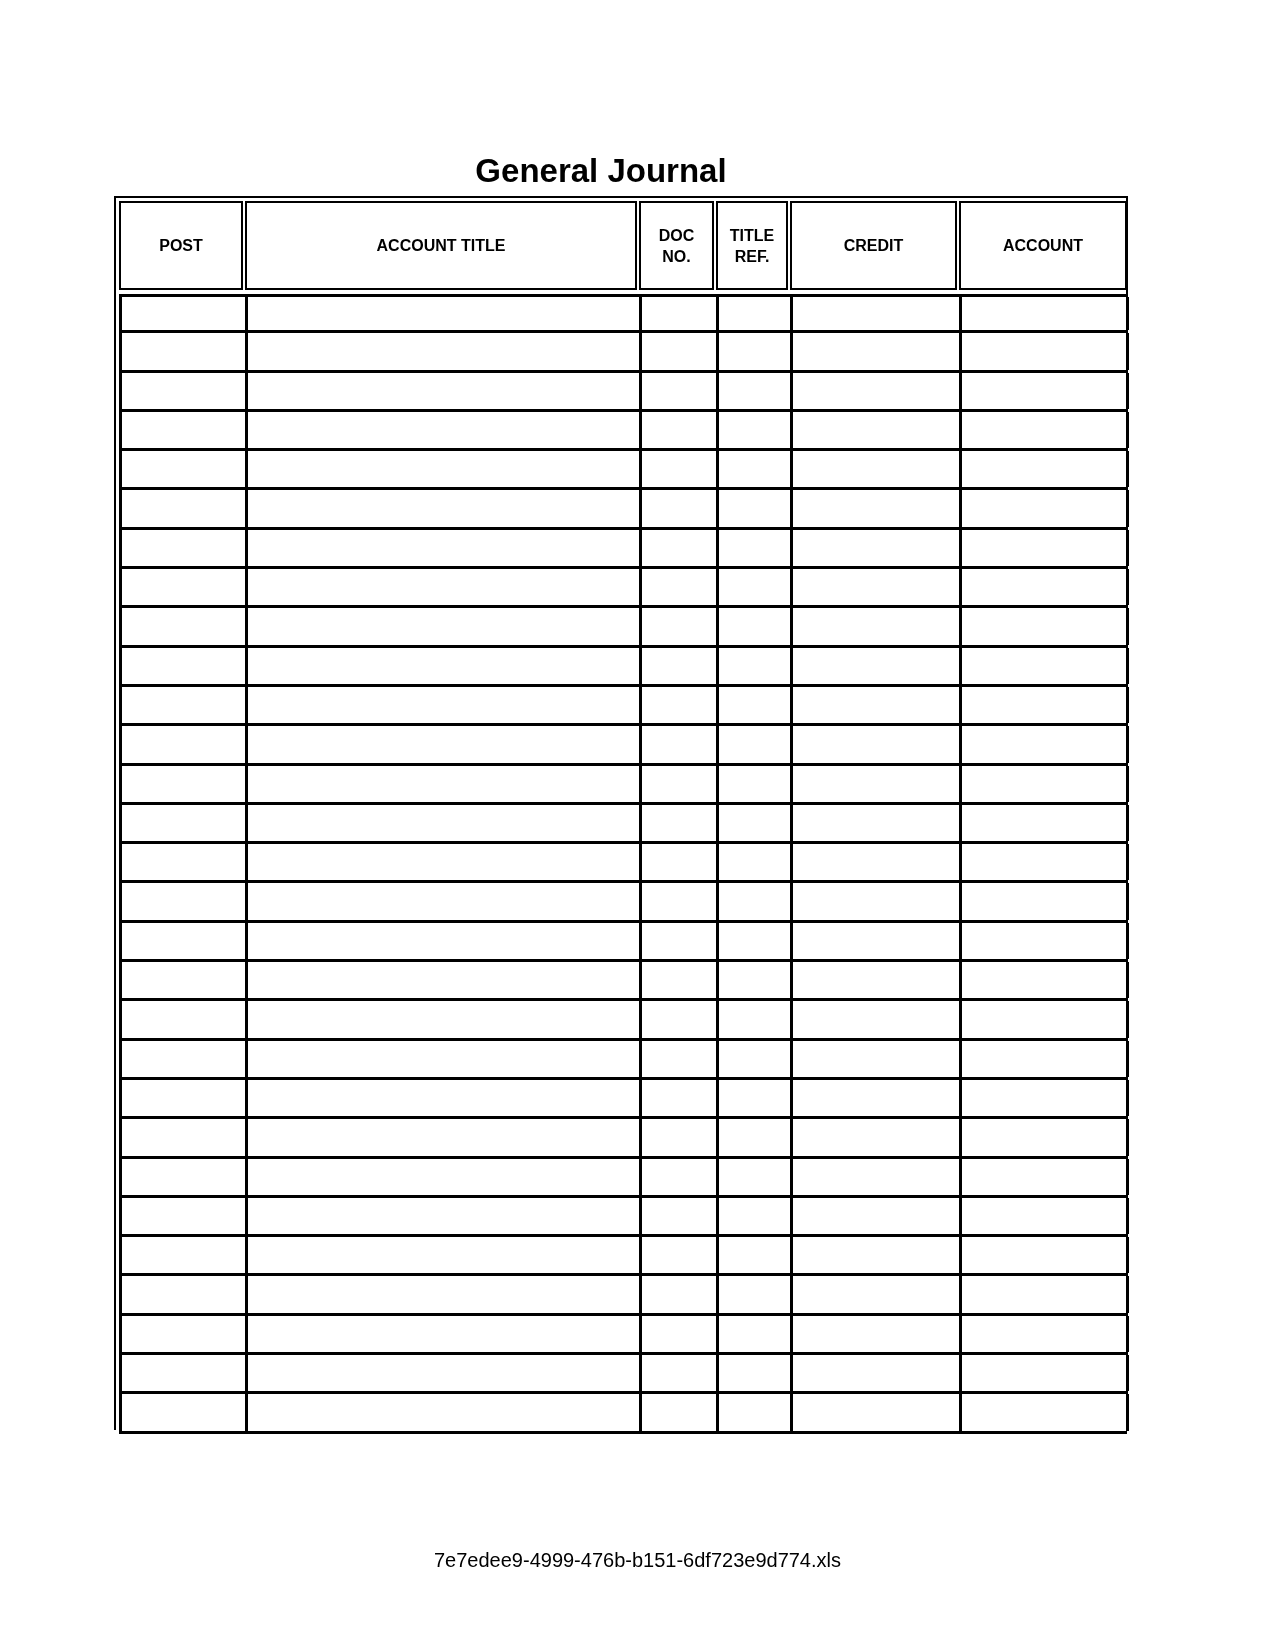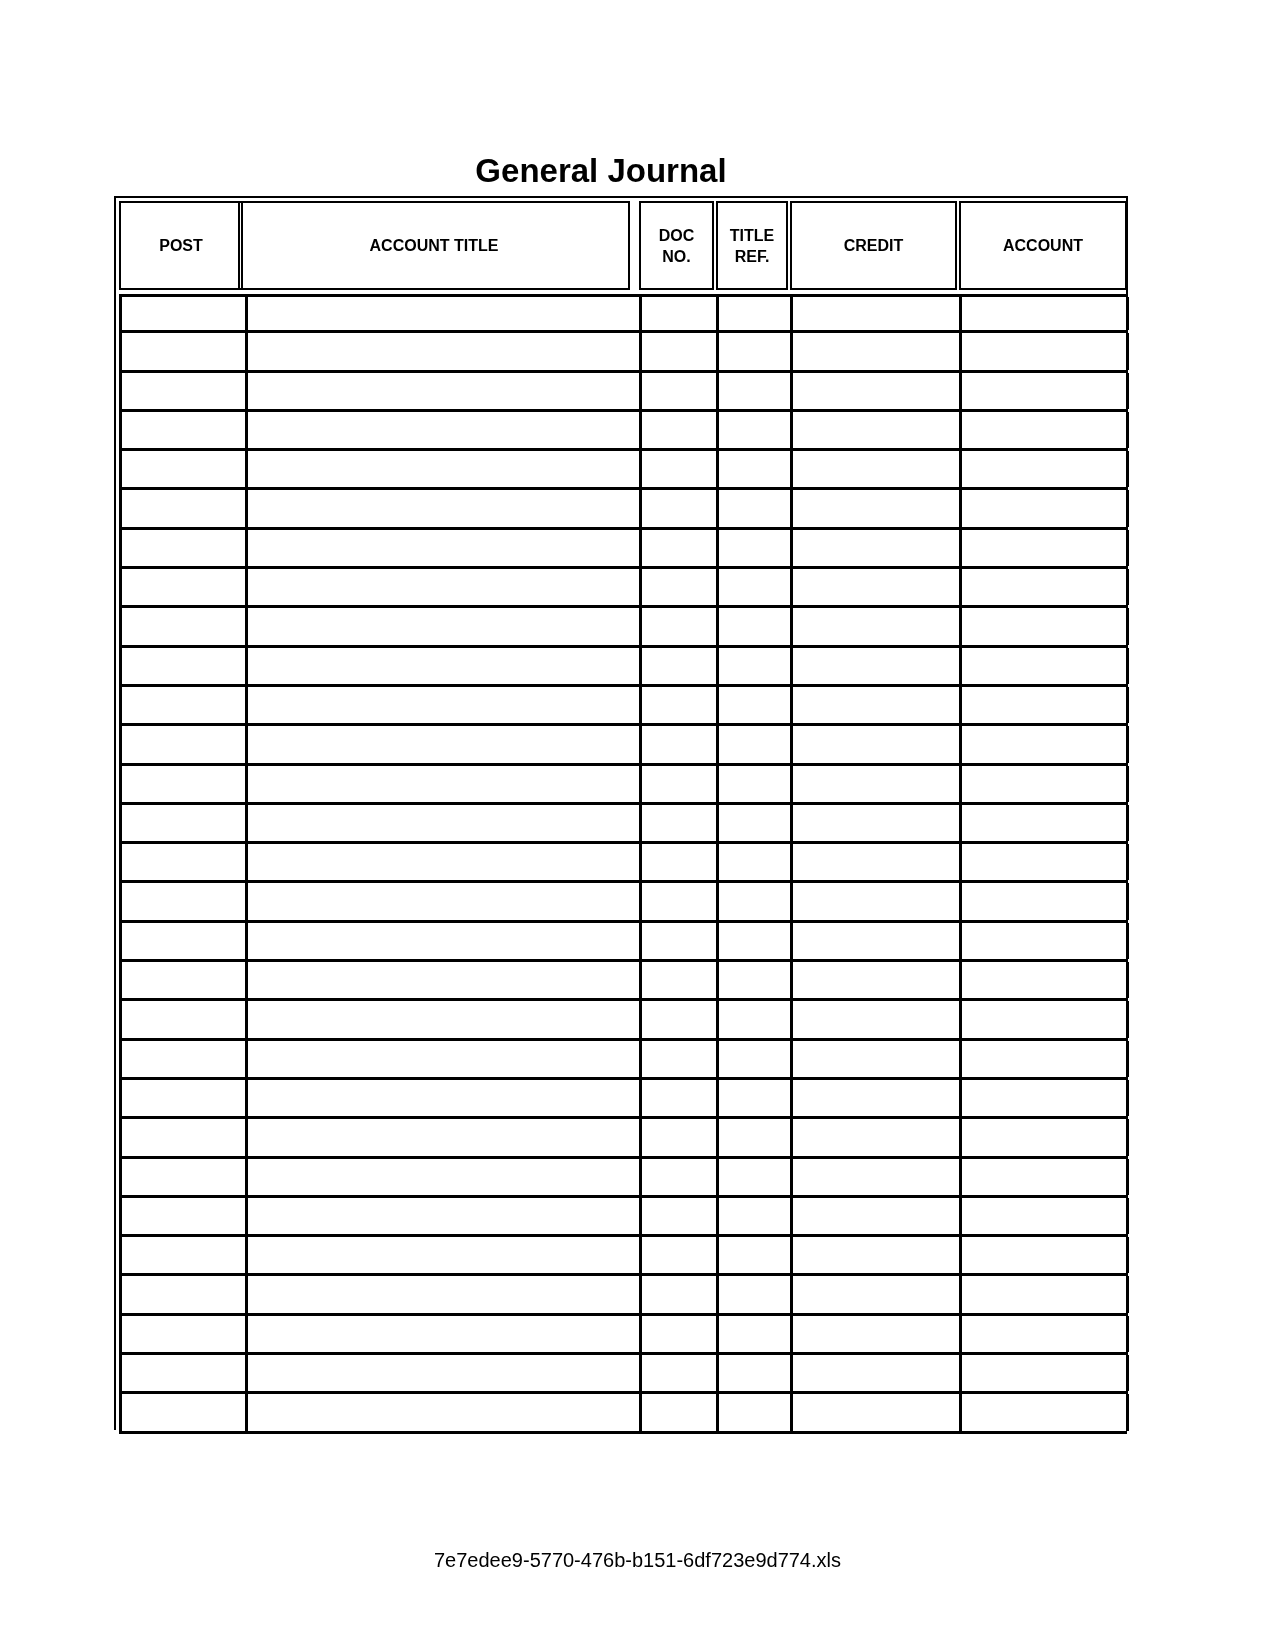--- a/index.html
+++ b/index.html
@@ -17,21 +17,21 @@
 <body>
 
 <div class="title">General Journal</div>
 
 <div class="frame"></div>
 
 <div id="headers">
     <div class="hdr" style="left: 119px; width: 124px;">
       <span style="white-space: pre-line;">POST</span>
     </div>
-    <div class="hdr" style="left: 238px; width: 392px;">
+    <div class="hdr" style="left: 245px; width: 392px;">
       <span style="white-space: pre-line;">ACCOUNT TITLE</span>
     </div>
     <div class="hdr" style="left: 639px; width: 75px;">
       <span style="white-space: pre-line;">DOC
 NO.</span>
     </div>
     <div class="hdr" style="left: 716px; width: 72px;">
       <span style="white-space: pre-line;">TITLE
 REF.</span>
     </div>
@@ -271,13 +271,13 @@
     <div class="row">
       <div class="cell" style="left: 0px; width: 126px;"></div>
       <div class="cell" style="left: 126px; width: 394px;"></div>
       <div class="cell" style="left: 520px; width: 77px;"></div>
       <div class="cell" style="left: 597px; width: 74px;"></div>
       <div class="cell" style="left: 671px; width: 169px;"></div>
       <div class="cell" style="left: 840px; width: 170px; border-right: 3px solid rgb(0, 0, 0);"></div>
     </div>
   </div>
 
-<div class="footer">7e7edee9-5770-476b-b151-6df723e9d774.xls</div>
+<div class="footer">7e7edee9-4999-476b-b151-6df723e9d774.xls</div>
 
 </body></html>

